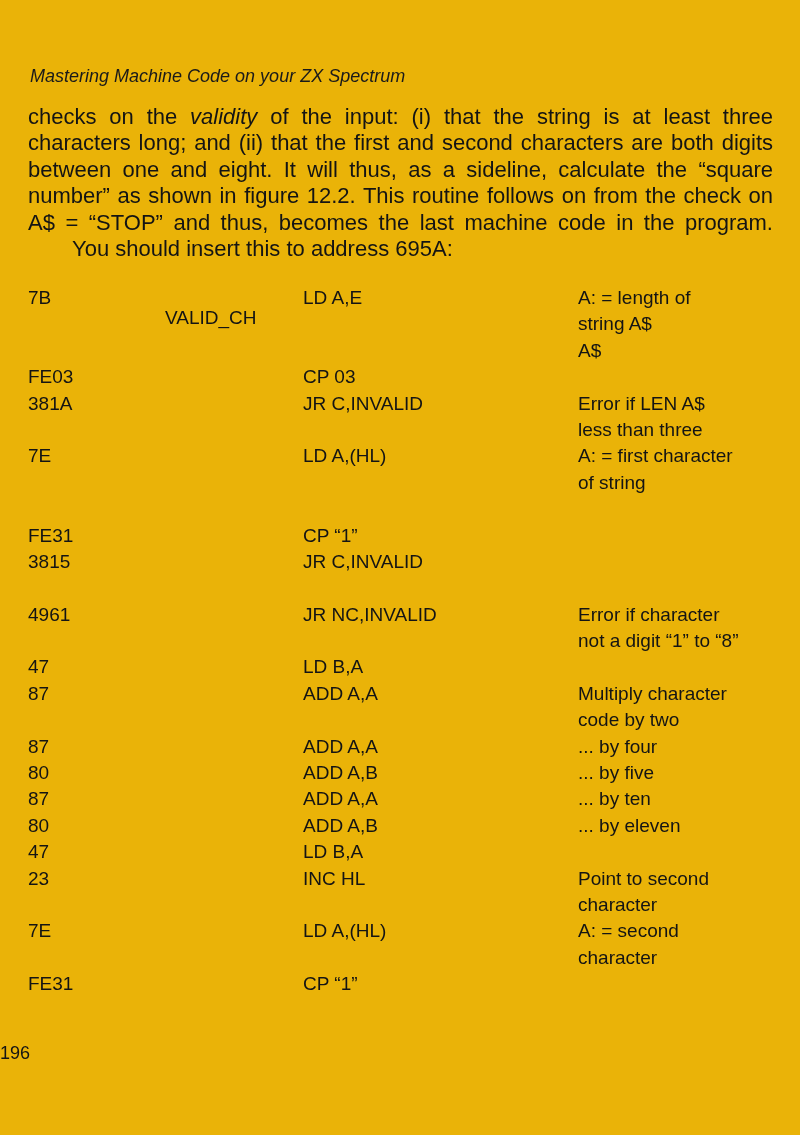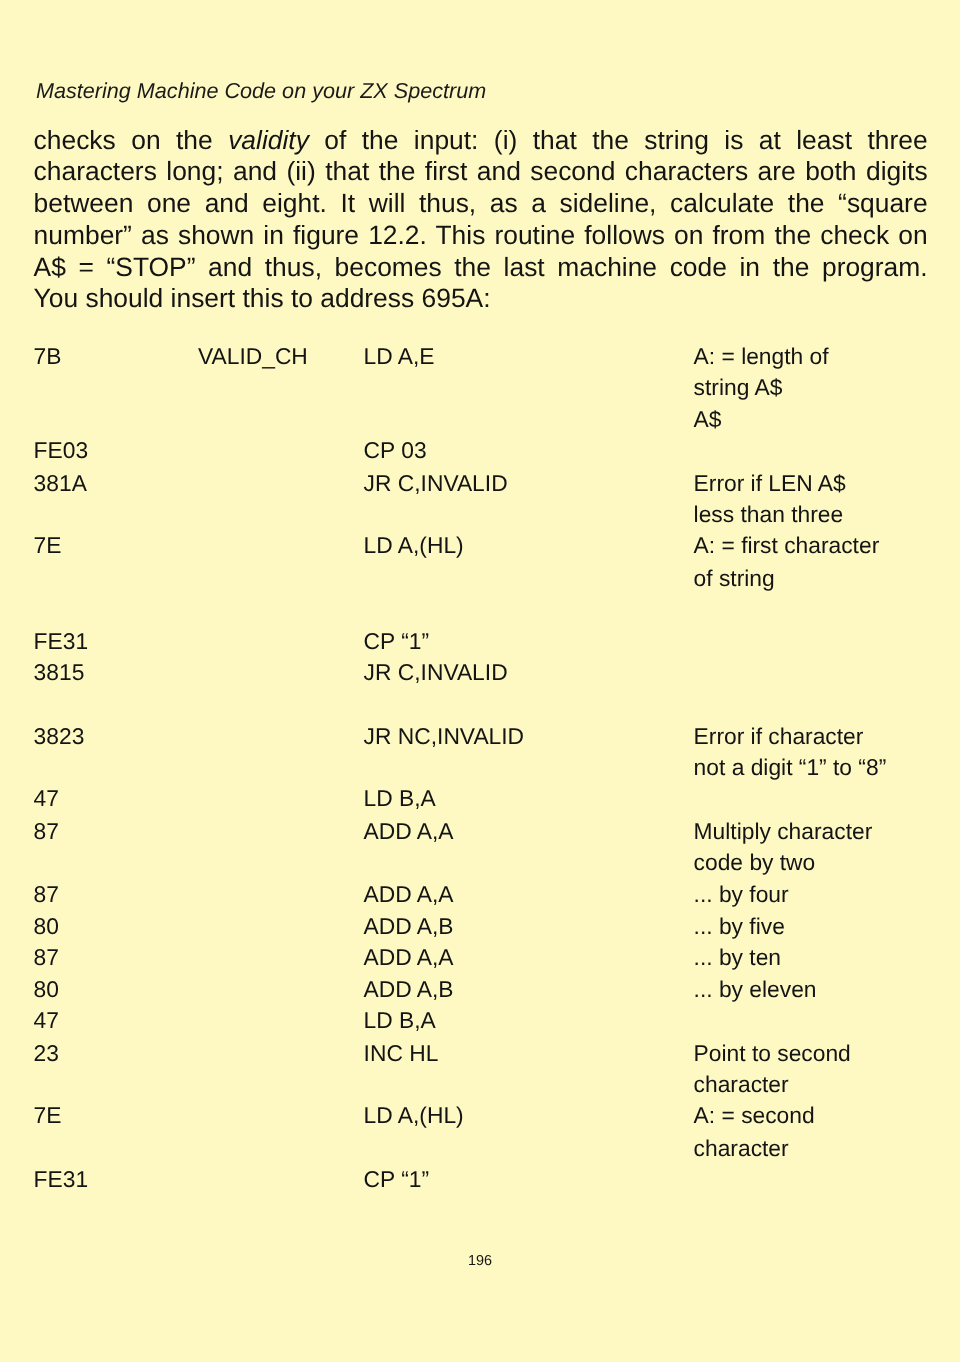--- a/index.html
+++ b/index.html
@@ -4,21 +4,21 @@
 <style>
   html, body {
     margin: 0;
     padding: 0;
     background: #ffffff;
   }
   .page {
     position: relative;
     width: 800px;
     height: 1135px;
-    background: #fef9c3;
+    background: #eab308;
     color: #151515;
     font-family: "Liberation Sans", "DejaVu Sans", sans-serif;
     overflow: hidden;
   }
   .running-header {
     position: absolute;
     left: 30px;
     top: 66px;
     font-size: 18px;
     font-style: italic;
@@ -36,20 +36,21 @@
     color: #141414;
   }
   .pline {
     text-align: justify;
     text-align-last: justify;
     text-justify: inter-word;
   }
   .pline-last {
     text-align: left;
     text-align-last: left;
+    margin-left: 44px;
   }
   .italic {
     font-style: italic;
   }
   .listing {
     position: absolute;
     left: 28px;
     top: 287px;
     width: 745px;
     font-size: 19px;
@@ -59,30 +60,30 @@
     display: flex;
     height: 26.4px;
     align-items: flex-start;
   }
   .code-row .col {
     white-space: pre;
     overflow: visible;
     flex-shrink: 0;
   }
   .col-hex   { width: 137px; }
-  .col-label { width: 138px; }
+  .col-label { width: 138px; margin-top: 20px; }
   .col-instr { width: 275px; }
   .col-comment { flex: 1 1 auto; }
   .page-number {
     position: absolute;
     left: 0;
     top: 1043px;
     width: 100%;
-    text-align: center;
-    font-size: 12px;
+    text-align: left;
+    font-size: 18px;
     color: #141414;
   }
 </style>
 </head>
 <body>
 
 <div class="page">
 
   <div class="running-header">
     <span>Mastering Machine Code on your ZX Spectrum</span>
@@ -164,21 +165,21 @@
     <span class="col col-instr">JR C,INVALID</span>
     <span class="col col-comment"></span>
   </div>
       <div class="code-row">
     <span class="col col-hex"></span>
     <span class="col col-label"></span>
     <span class="col col-instr"></span>
     <span class="col col-comment"></span>
   </div>
       <div class="code-row">
-    <span class="col col-hex">3823</span>
+    <span class="col col-hex">4961</span>
     <span class="col col-label"></span>
     <span class="col col-instr">JR NC,INVALID</span>
     <span class="col col-comment">Error if character</span>
   </div>
       <div class="code-row">
     <span class="col col-hex"></span>
     <span class="col col-label"></span>
     <span class="col col-instr"></span>
     <span class="col col-comment">not a digit “1” to “8”</span>
   </div>

